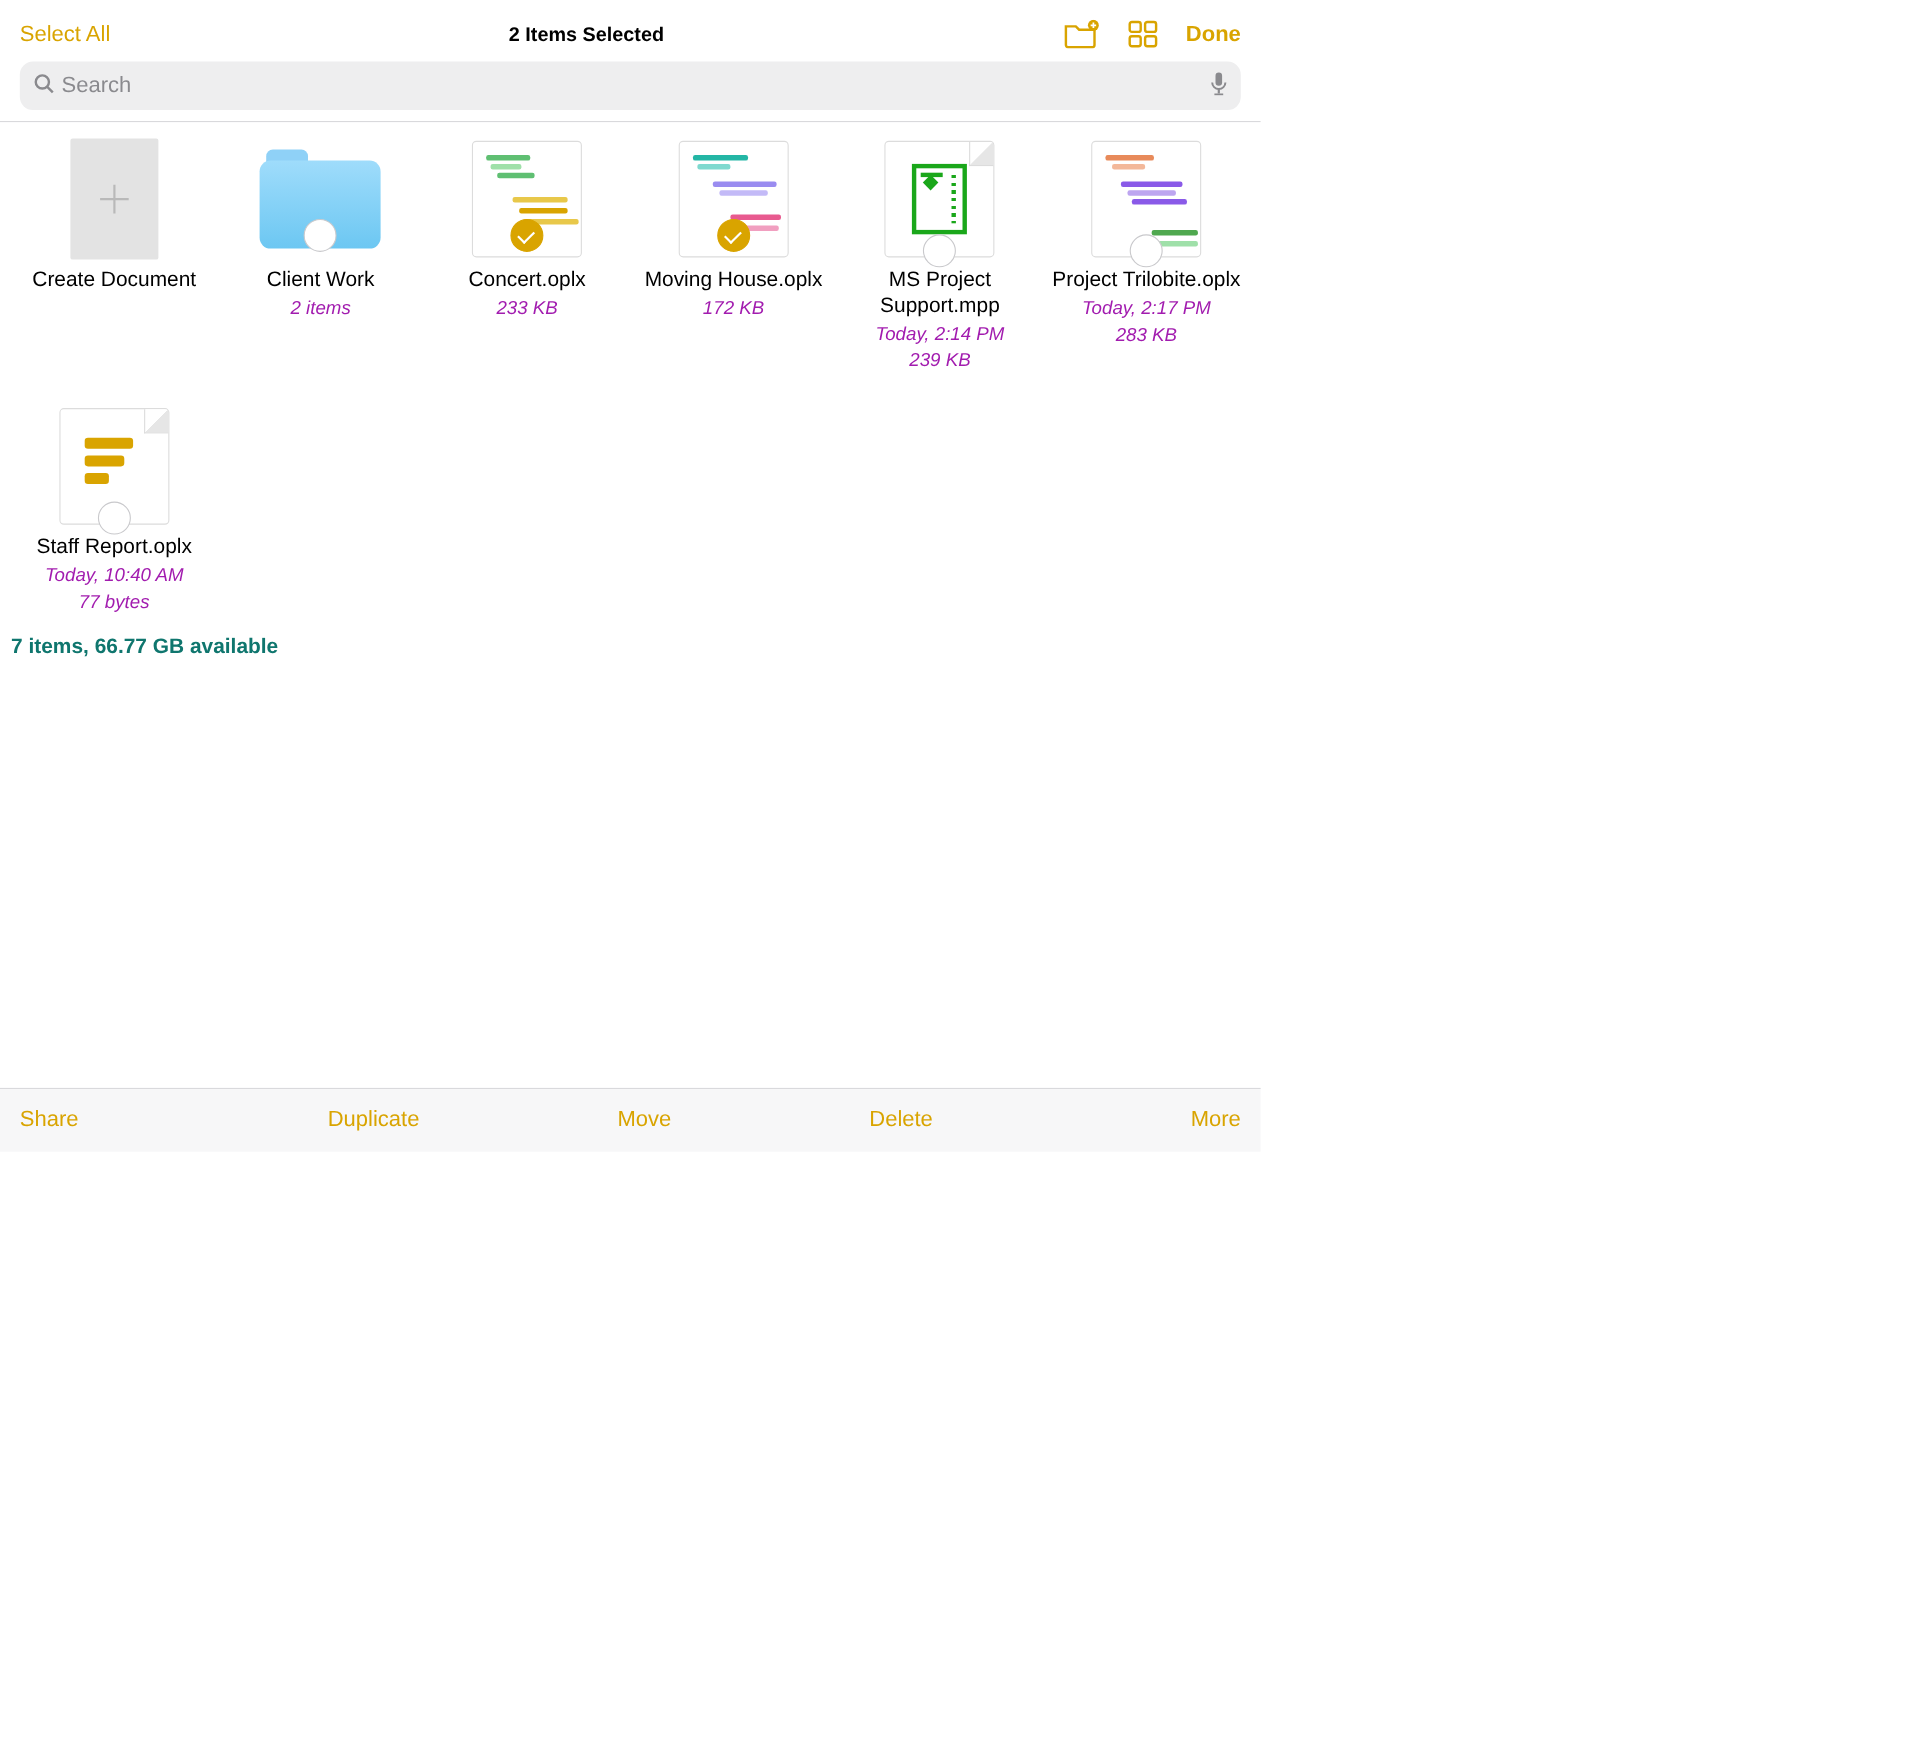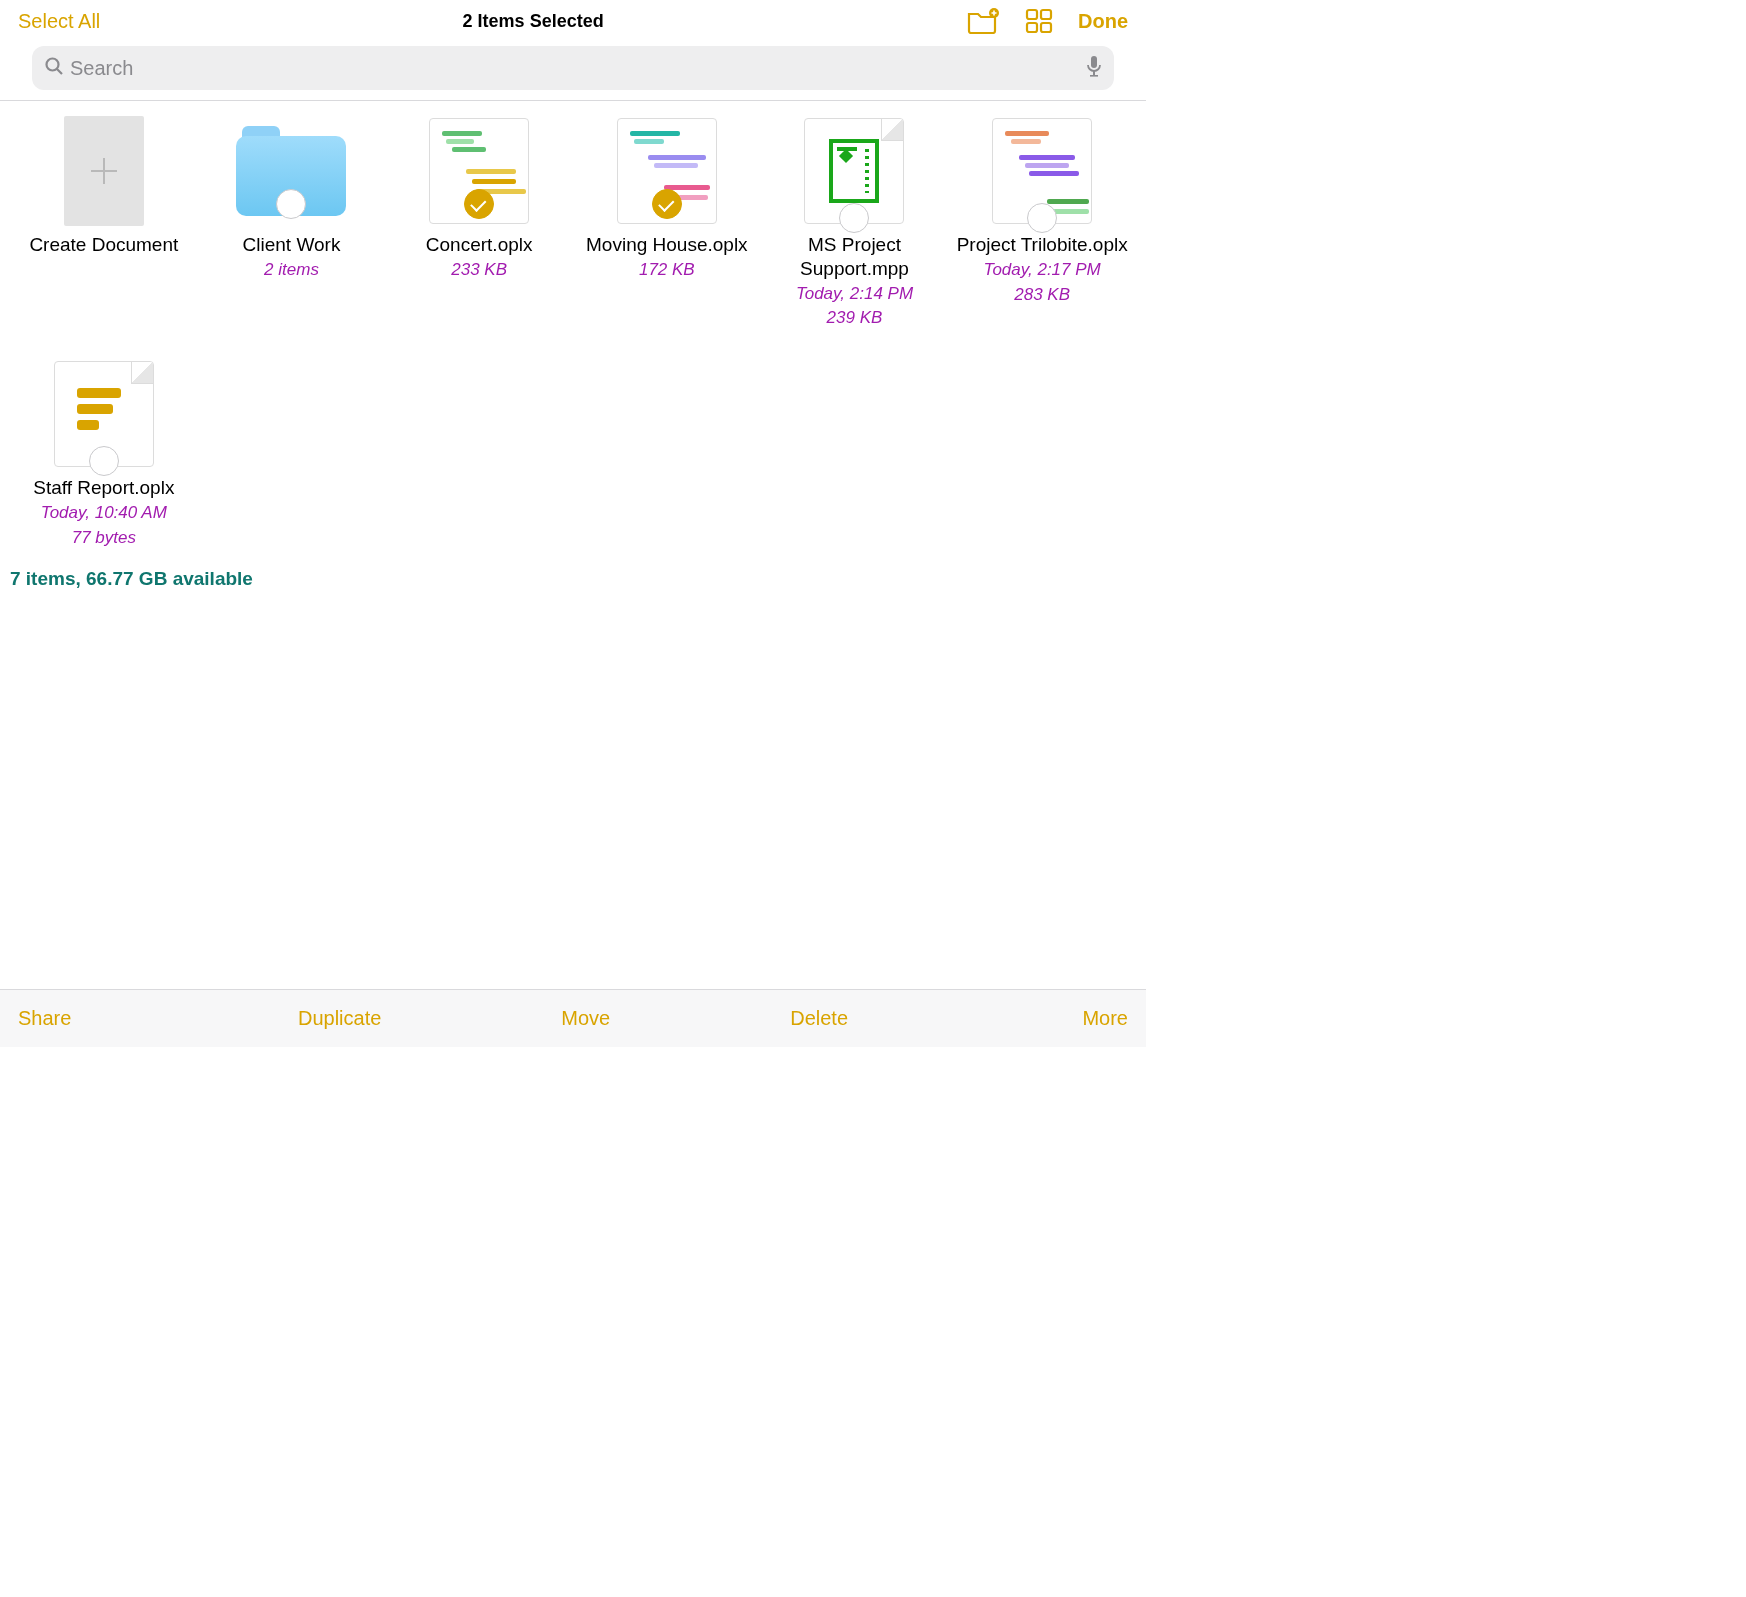--- a/index.html
+++ b/index.html
@@ -1,29 +1,29 @@
 <!DOCTYPE html>
 <html><head>
 <meta charset="utf-8">
 <style>
   * { margin: 0; padding: 0; box-sizing: border-box; }
   html, body { width: 100%; height: 100%; font-family: -apple-system, "Helvetica Neue", Arial, sans-serif; background: #ffffff; color: #000; }
   .app { width: 1146px; height: 1047px; display: flex; flex-direction: column; position: relative; }
 
   
-  .topbar { display: flex; align-items: center; justify-content: space-between; padding: 6px 18px 6px; }
+  .topbar { display: flex; align-items: center; justify-content: space-between; padding: 16px 18px 6px; }
   .topbar .left, .topbar .right { display: flex; align-items: center; gap: 22px; }
   .topbar .title { font-size: 18px; font-weight: 600; color: #000; flex: 1; text-align: center; }
   .accent { color: #d9a400; }
   .btn-text { font-size: 20px; cursor: pointer; }
   .icon-btn { width: 34px; height: 30px; display: flex; align-items: center; justify-content: center; cursor: pointer; }
   .done { font-weight: 600; font-size: 20px; }
 
   
-  .search-wrap { padding: 4px 32px 10px; }
+  .search-wrap { padding: 4px 18px 10px; }
   .search { display: flex; align-items: center; gap: 6px; background: #eeeeef; border-radius: 12px; height: 44px; padding: 0 12px; }
   .search input { flex: 1; border: none; background: transparent; font-size: 20px; outline: none; color: #333; }
   .search input::placeholder { color: #8a8a8e; }
   .search .mic { color: #8a8a8e; }
   .search .mag { color: #8a8a8e; }
   .hr { height: 1px; background: #d9d9dc; width: 100%; }
 
   
   .grid-area { flex: 1; overflow: auto; padding: 10px 10px 0; }
   .grid { display: grid; grid-template-columns: repeat(6, 1fr); gap: 20px 0; }

